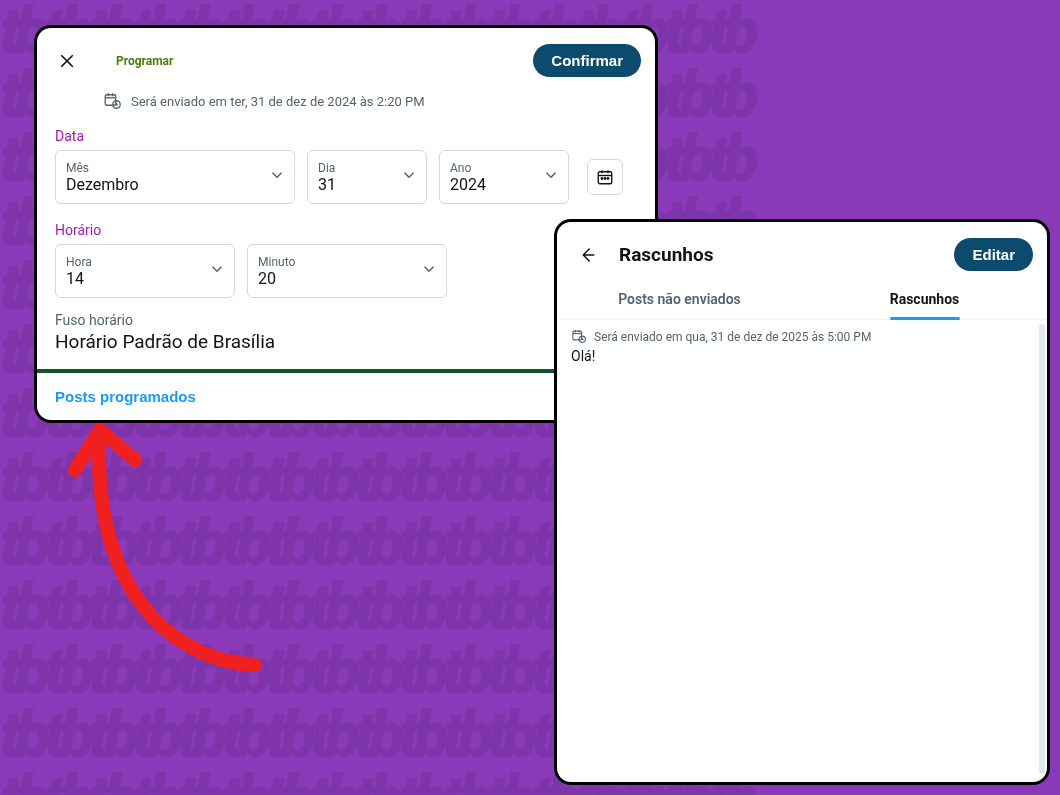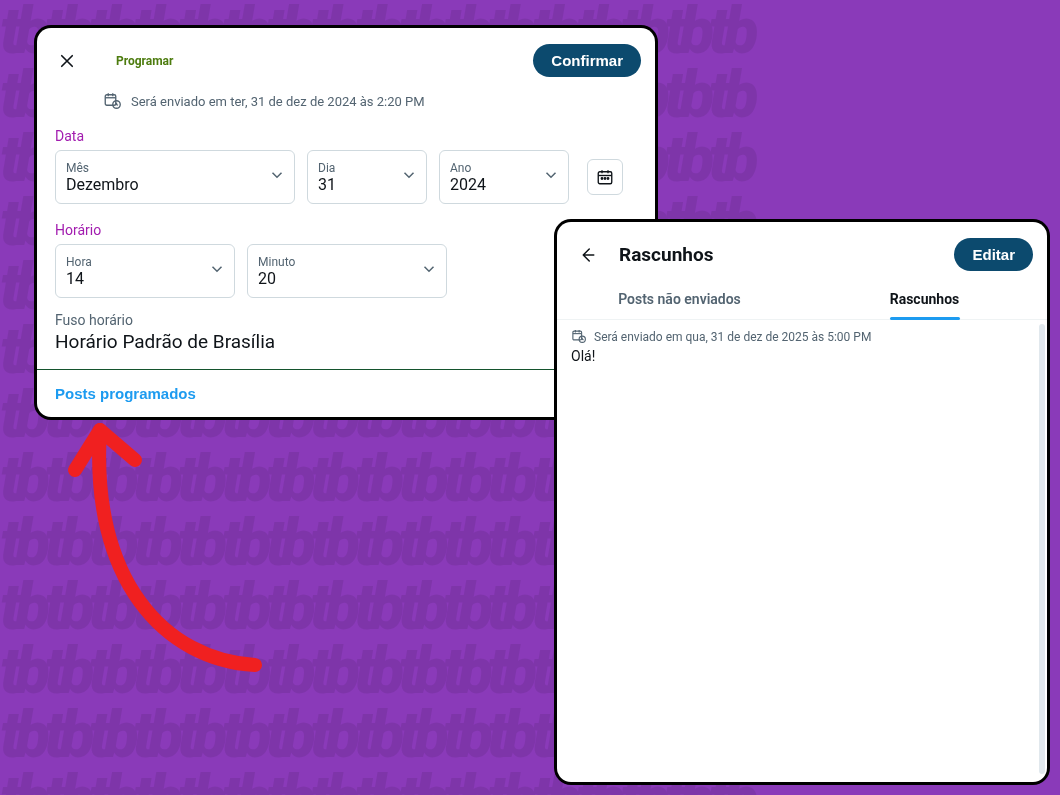--- a/index.html
+++ b/index.html
@@ -136,21 +136,21 @@
     .tz-label {
       font-size: 14px;
       color: #536471;
       margin-bottom: 2px;
     }
     .tz-value {
       font-size: 19px;
       color: #0f1419;
     }
     .modal-footer {
-      border-top: 1px solid #14532d;
+      border-top: 4px solid #14532d;
       padding: 14px 18px;
     }
     .link-btn {
       background: none;
       border: none;
       color: #1d9bf0;
       font-size: 15px;
       font-weight: 700;
       cursor: pointer;
     }

